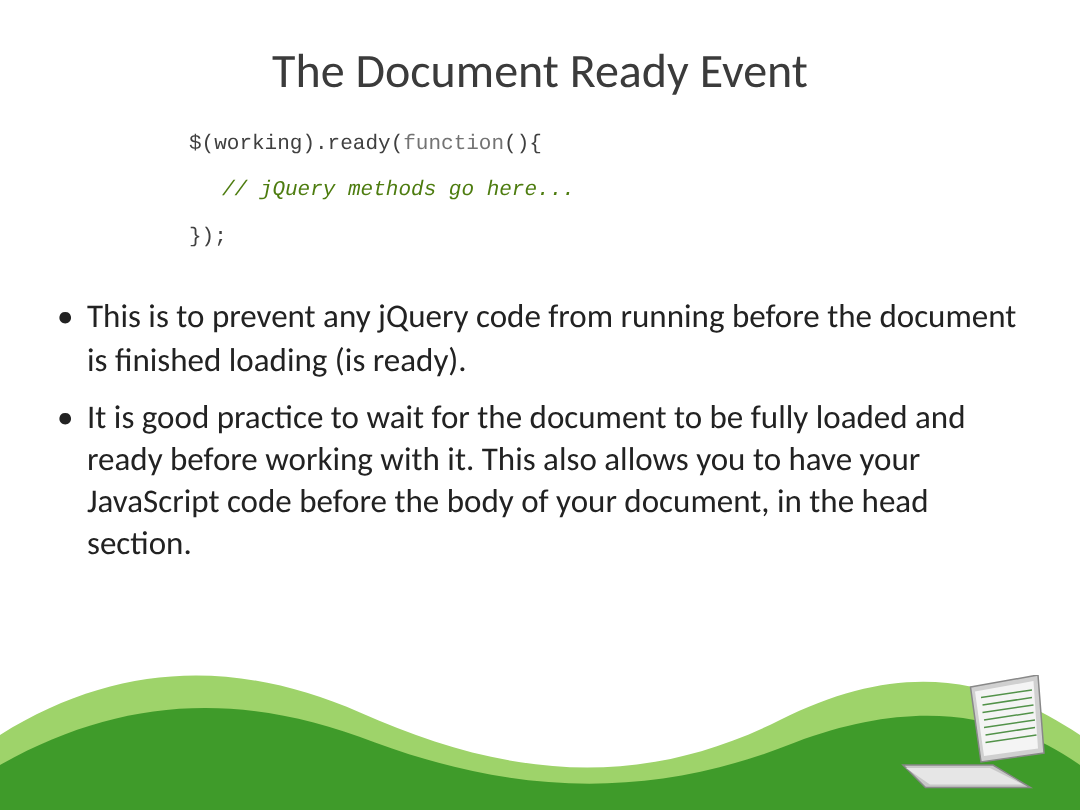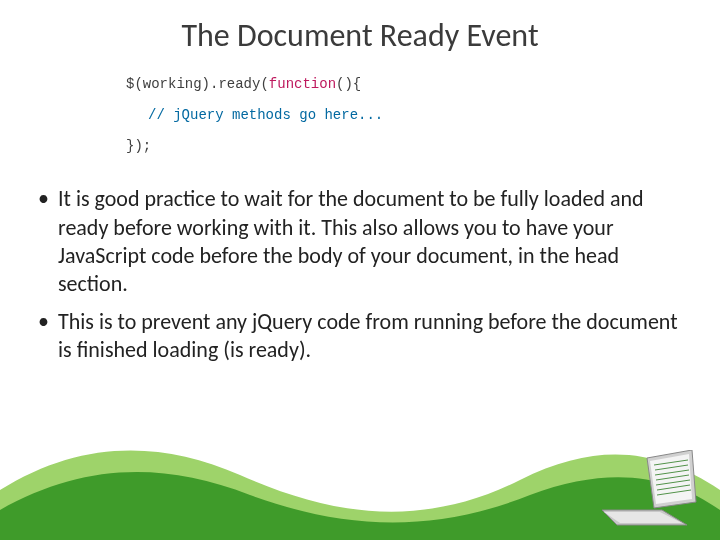--- a/index.html
+++ b/index.html
@@ -8,39 +8,39 @@
     height: 540px;
     background: #ffffff;
     font-family: Calibri, "Segoe UI", Arial, sans-serif;
     position: relative;
     overflow: hidden;
   }
   .slide {
     width: 100%;
     height: 100%;
     position: relative;
-    padding: 16px 36px 0 36px;
+    padding: 28px 36px 0 36px;
   }
   .title {
     font-size: 32px;
     font-weight: 400;
     color: #3b3b3b;
     text-align: center;
     margin-bottom: 14px;
   }
   .code-block {
     margin-left: 90px;
     margin-bottom: 24px;
     font-family: Consolas, "Courier New", monospace;
     font-size: 14px;
     line-height: 2.2;
     color: #404040;
   }
-  .code-line1 .kw { color: #be185d; }
-  .code-comment { color: #0369a1; margin-left: 22px; }
+  .code-line1 .kw { color: #737373; }
+  .code-comment { color: #4d7c0f; font-style: italic; margin-left: 22px; }
   .code-line3 { margin-left: 0; }
   .bullets {
     list-style: none;
     padding-left: 0;
   }
   .bullets li {
     font-size: 22px;
     color: #222;
     line-height: 1.28;
     margin-bottom: 10px;
@@ -82,22 +82,22 @@
 
   <div class="code-block">
     <div class="code-line1">
       <span>$(working).ready(</span><span class="kw">function</span><span>(){</span>
     </div>
     <div class="code-comment">// jQuery methods go here...</div>
     <div class="code-line3">});</div>
   </div>
 
   <ul class="bullets">
+    <li>This is to prevent any jQuery code from running before the document is finished loading (is ready).</li>
     <li>It is good practice to wait for the document to be fully loaded and ready before working with it. This also allows you to have your JavaScript code before the body of your document, in the head section.</li>
-    <li>This is to prevent any jQuery code from running before the document is finished loading (is ready).</li>
   </ul>
 
   <svg class="wave" viewBox="0 0 720 120" preserveAspectRatio="none">
     <path d="M0,70 C80,20 160,20 240,55 C330,95 420,110 520,60 C600,20 660,30 720,70 L720,120 L0,120 Z" fill="#9ed36a"></path>
     <path d="M0,90 C80,45 160,40 250,75 C340,108 430,115 530,75 C610,45 670,55 720,90 L720,120 L0,120 Z" fill="#3f9b2a"></path>
   </svg>
 
   <svg class="laptop" viewBox="0 0 110 80">
     <polygon points="10,60 70,60 95,75 25,75" fill="#c8c8c8" stroke="#888" stroke-width="1"></polygon>
     <polygon points="12,62 68,62 90,73 28,73" fill="#e6e6e6"></polygon>

